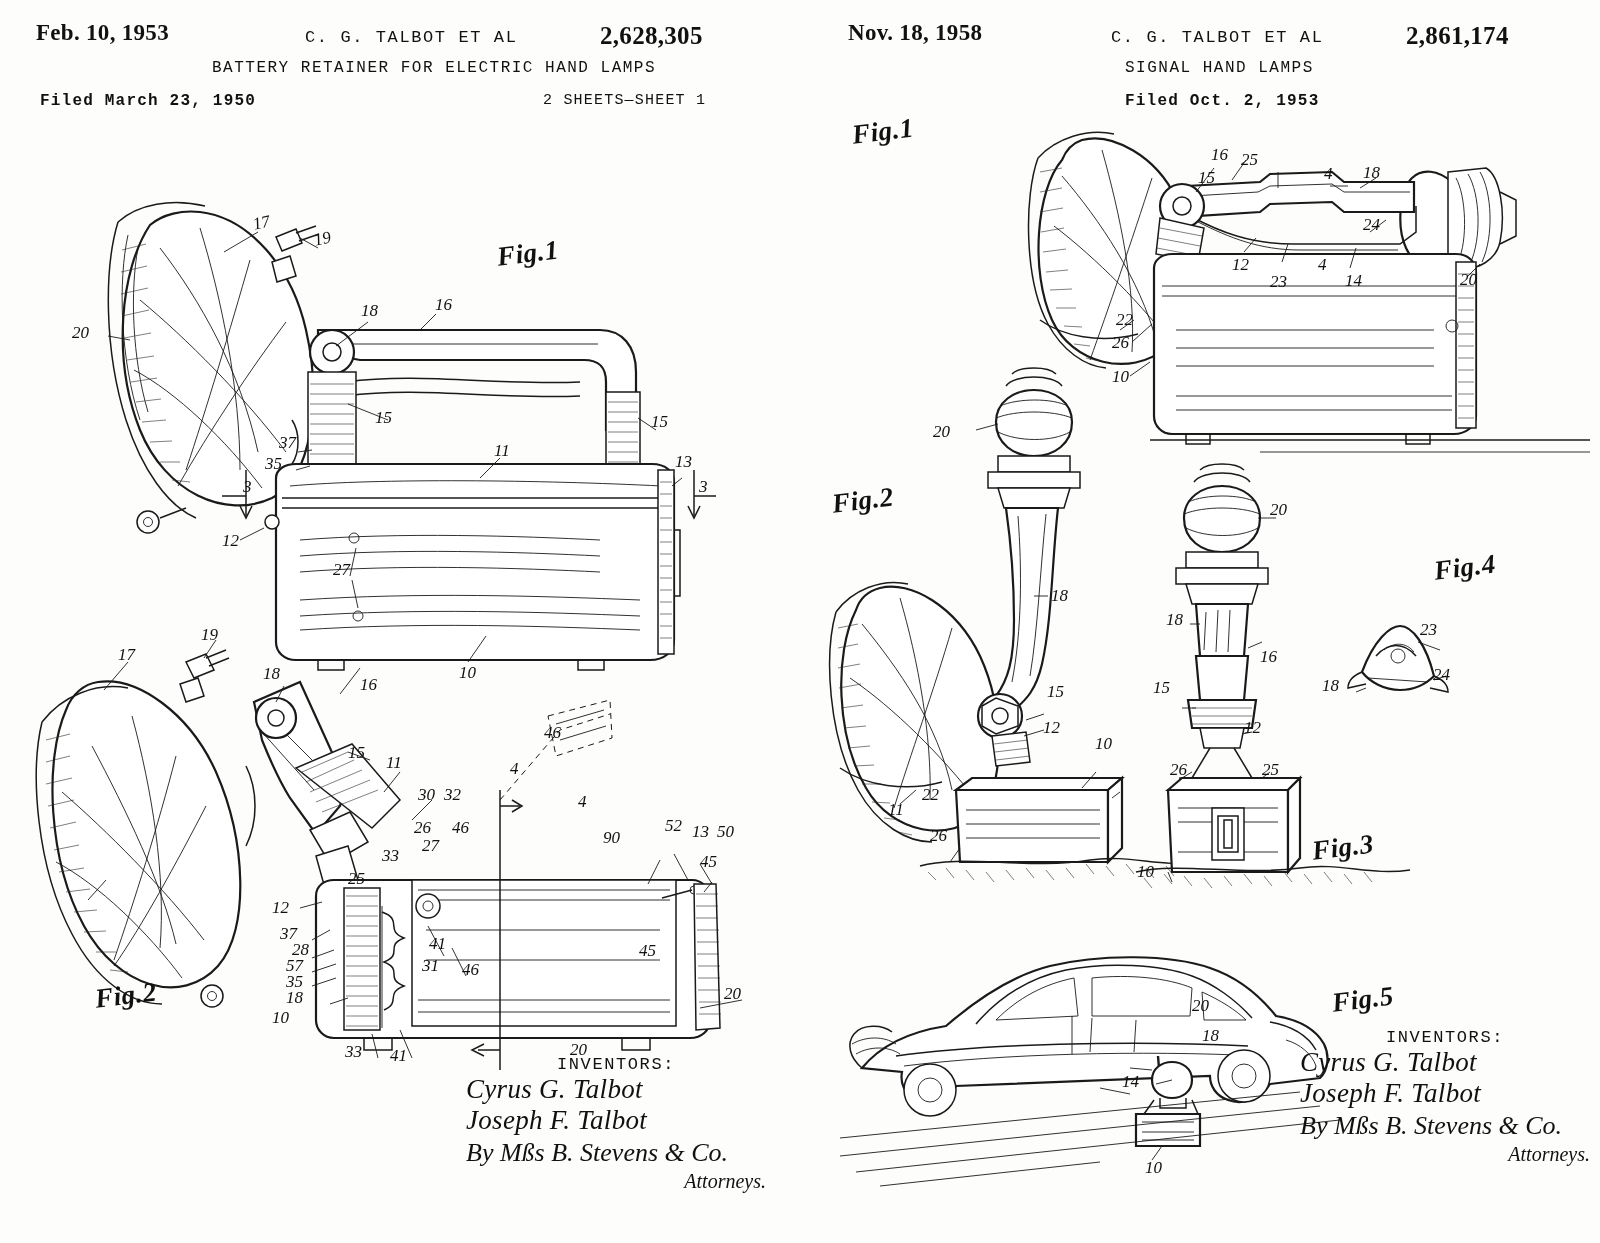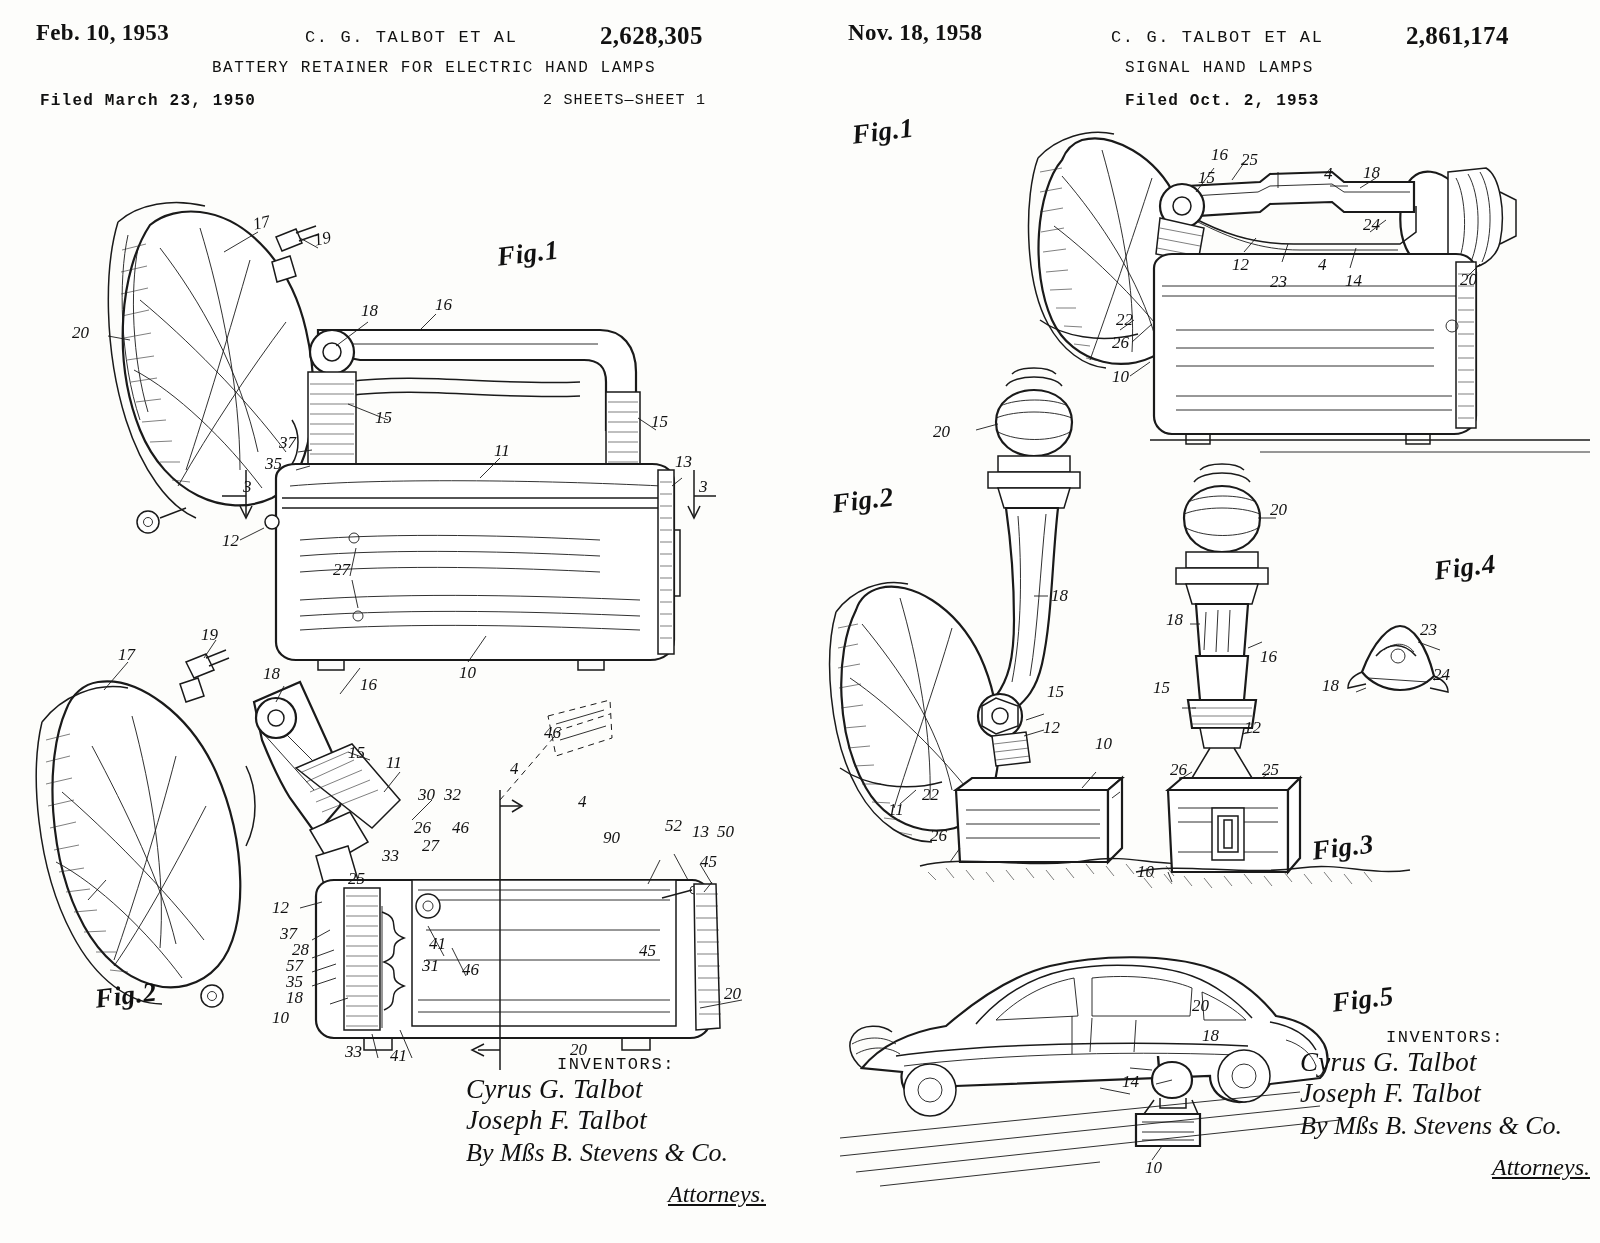--- a/index.html
+++ b/index.html
@@ -114,24 +114,23 @@
   .sig-by {
     font-family: "Liberation Serif", serif;
     font-style: italic;
     font-size: 26px;
     white-space: nowrap;
     margin-top: 2px;
   }
   .sig-atty {
     font-family: "Liberation Serif", serif;
     font-style: italic;
-    font-size: 24px;
+    font-size: 20px;
     text-align: right;
-    margin-top: 13px;
-    text-decoration: underline;
+    margin-top: 2px;
   }
 
   svg { position: absolute; top: 0; left: 0; overflow: visible; }
   .ln   { fill: none; stroke: #1a1a1a; stroke-width: 1.5; }
   .ln2  { fill: none; stroke: #1a1a1a; stroke-width: 2.4; }
   .thin { fill: none; stroke: #1a1a1a; stroke-width: 0.9; }
   .hair { fill: none; stroke: #2a2a2a; stroke-width: 0.6; }
   .dash { fill: none; stroke: #1a1a1a; stroke-width: 1; stroke-dasharray: 6 5; }
   .wht  { fill: #ffffff; stroke: #1a1a1a; stroke-width: 1.5; }
   .wht2 { fill: #ffffff; stroke: #1a1a1a; stroke-width: 2.2; }

